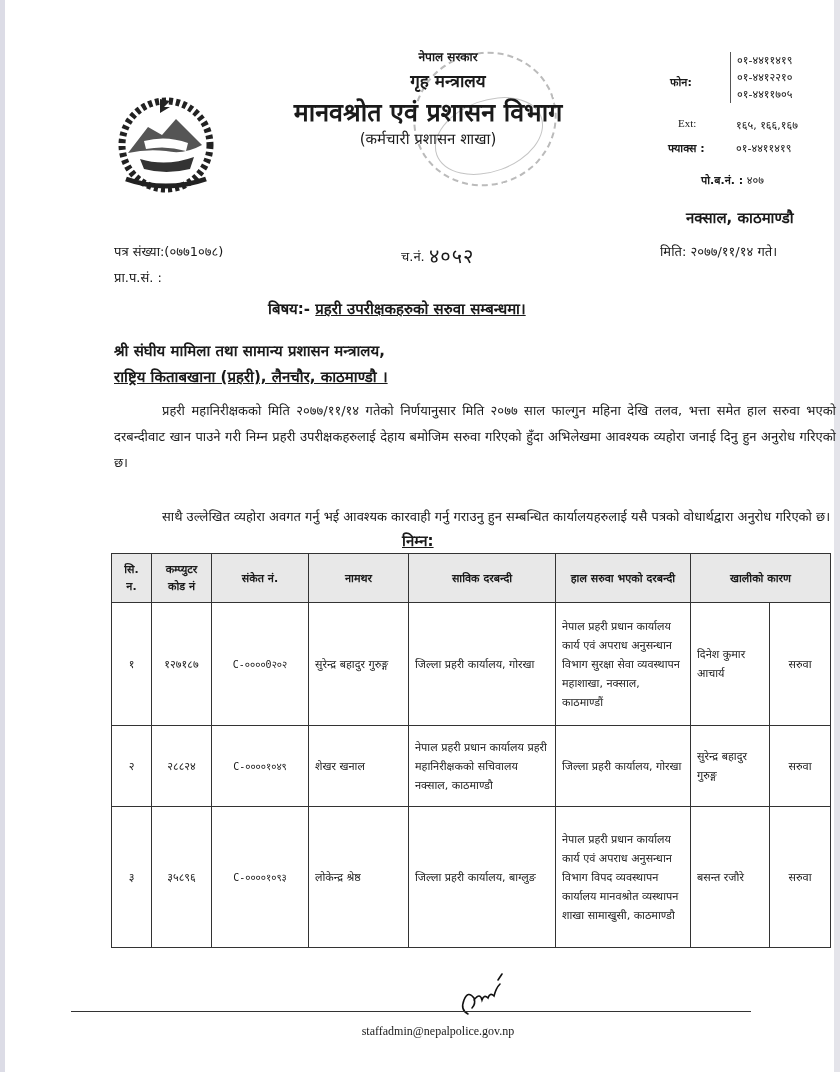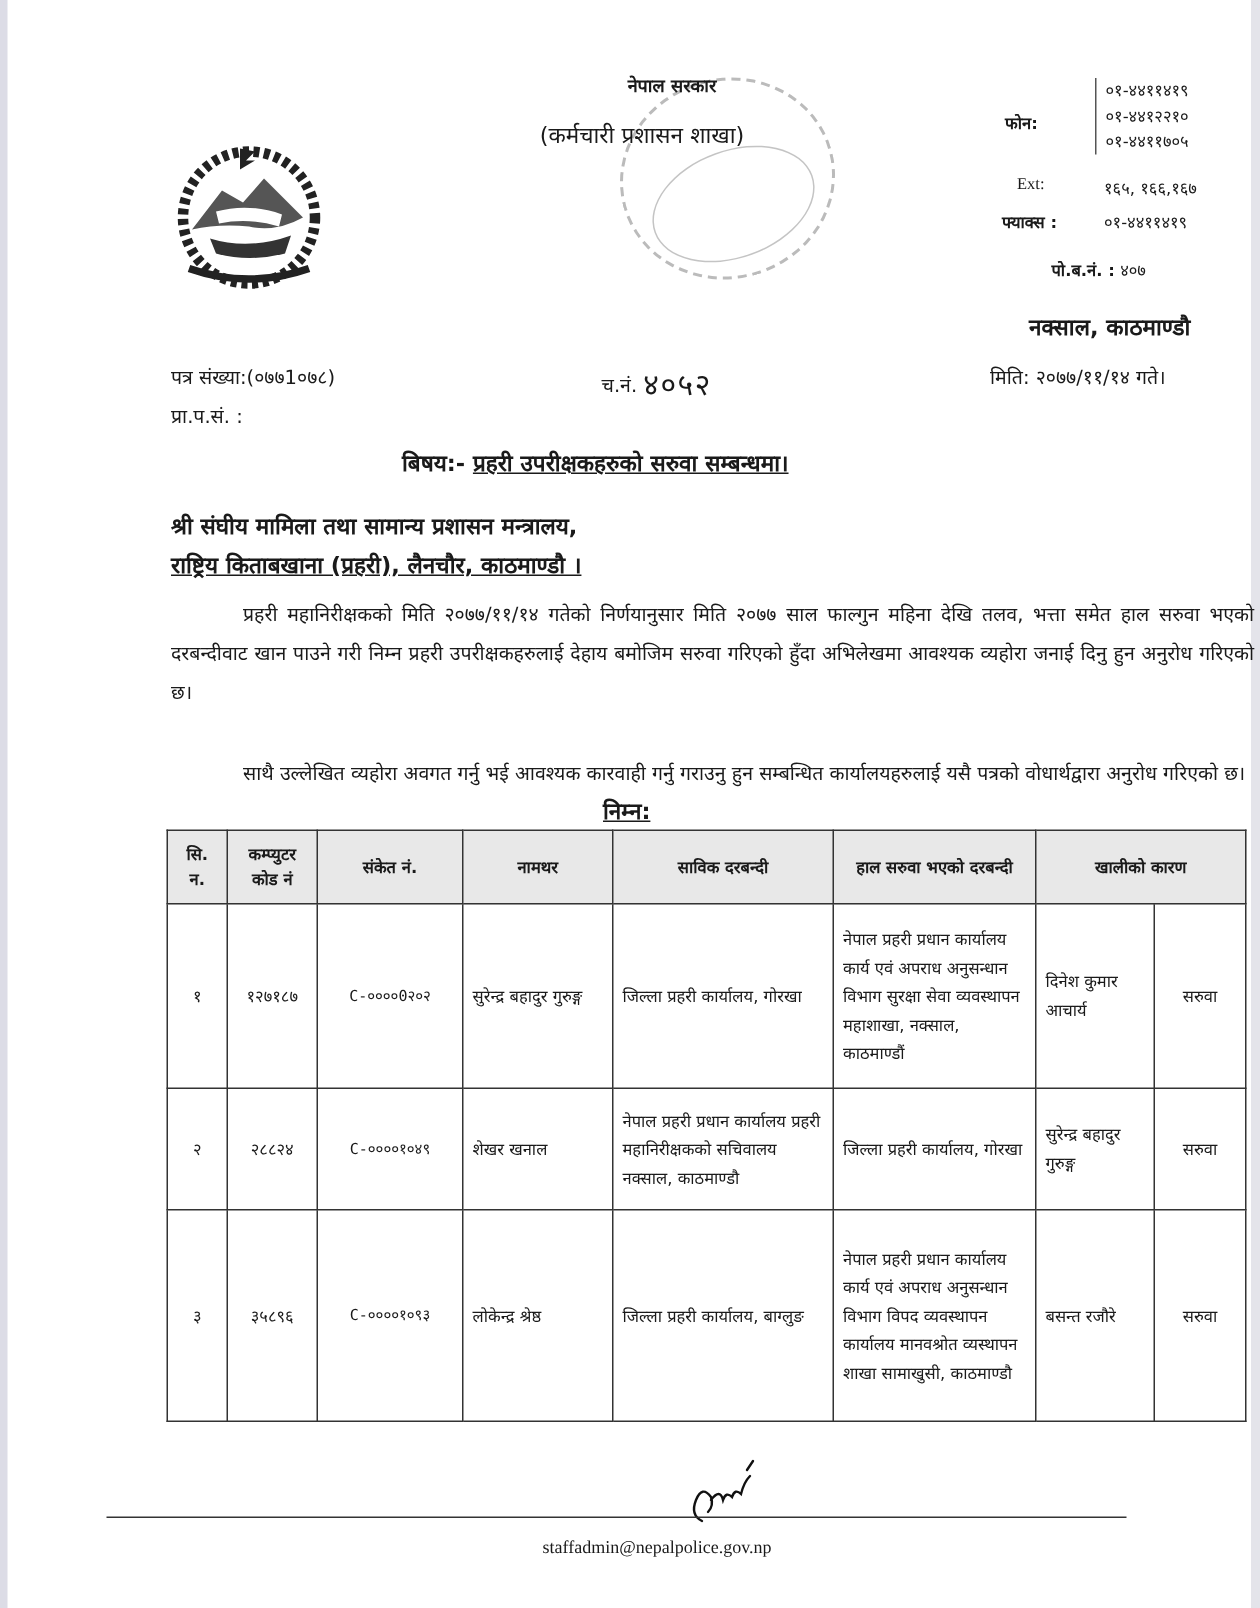--- a/index.html
+++ b/index.html
@@ -13,21 +13,21 @@
   .edge-right { position: absolute; right: 0; top: 0; width: 6px; height: 1072px; background: #e4e4ea; }
   .page { position: absolute; left: 18px; top: 0; width: 840px; height: 1072px; }
 
   
   .emblem { position: absolute; left: 96px; top: 95px; width: 104px; height: 100px; }
   .hdr-center { position: absolute; left: 200px; top: 48px; width: 420px; text-align: center; }
   .hdr-gov { font-size: 12px; font-weight: bold; margin-left: 40px; }
   .hdr-min { font-size: 17px; font-weight: bold; margin-top: 4px; margin-left: 40px; }
   .hdr-office { font-size: 27px; font-weight: bold; margin-top: 2px; letter-spacing: 0px; }
   .hdr-dept { font-size: 25px; font-weight: bold; margin-top: 2px; }
-  .hdr-branch { font-size: 15px; margin-top: 14px; }
+  .hdr-branch { font-size: 15px; margin-top: 0; }
   .stamp { position: absolute; left: 395px; top: 52px; width: 140px; height: 130px; border-radius: 50%;
            border: 2px dashed rgba(60,60,60,0.35); transform: rotate(-15deg); }
   .stamp-inner { position: absolute; left: 415px; top: 100px; width: 110px; height: 70px; border-radius: 50%;
            border: 1px solid rgba(60,60,60,0.3); transform: rotate(-20deg); }
   .phones { position: absolute; left: 712px; top: 52px; font-size: 11px; border-left: 1px solid #555; padding-left: 6px; }
   .phones div { height: 17px; line-height: 17px; }
   .phone-lbl { position: absolute; left: 652px; top: 74px; font-size: 11px; font-weight: bold; }
   .ext-lbl { position: absolute; left: 660px; top: 117px; font-size: 11px; font-family: "Liberation Serif", serif; }
   .ext-val { position: absolute; left: 718px; top: 117px; font-size: 11px; }
   .fax-lbl { position: absolute; left: 650px; top: 140px; font-size: 11px; font-weight: bold; }
@@ -85,20 +85,22 @@
     <path d="M26 64 Q52 72 80 62 L76 74 Q52 80 30 74 Z" fill="#333"></path>
     <path d="M46 4 L46 18 L56 12 L50 12 L56 6 Z" fill="#222"></path>
     <path d="M12 84 Q52 98 92 84" fill="none" stroke="#222" stroke-width="5"></path>
   </svg>
 
   <div class="stamp"></div>
   <div class="stamp-inner"></div>
 
   <div class="hdr-center">
     <div class="hdr-gov">नेपाल सरकार</div>
+    <div class="hdr-min">गृह मन्त्रालय</div>
+    <div class="hdr-dept">मानवश्रोत एवं प्रशासन विभाग</div>
     <div class="hdr-branch">(कर्मचारी प्रशासन शाखा)</div>
   </div>
 
   <div class="phone-lbl">फोन:</div>
   <div class="phones">
     <div>०१-४४११४१९</div>
     <div>०१-४४१२२१०</div>
     <div>०१-४४११७०५</div>
   </div>
   <div class="ext-lbl">Ext:</div>

